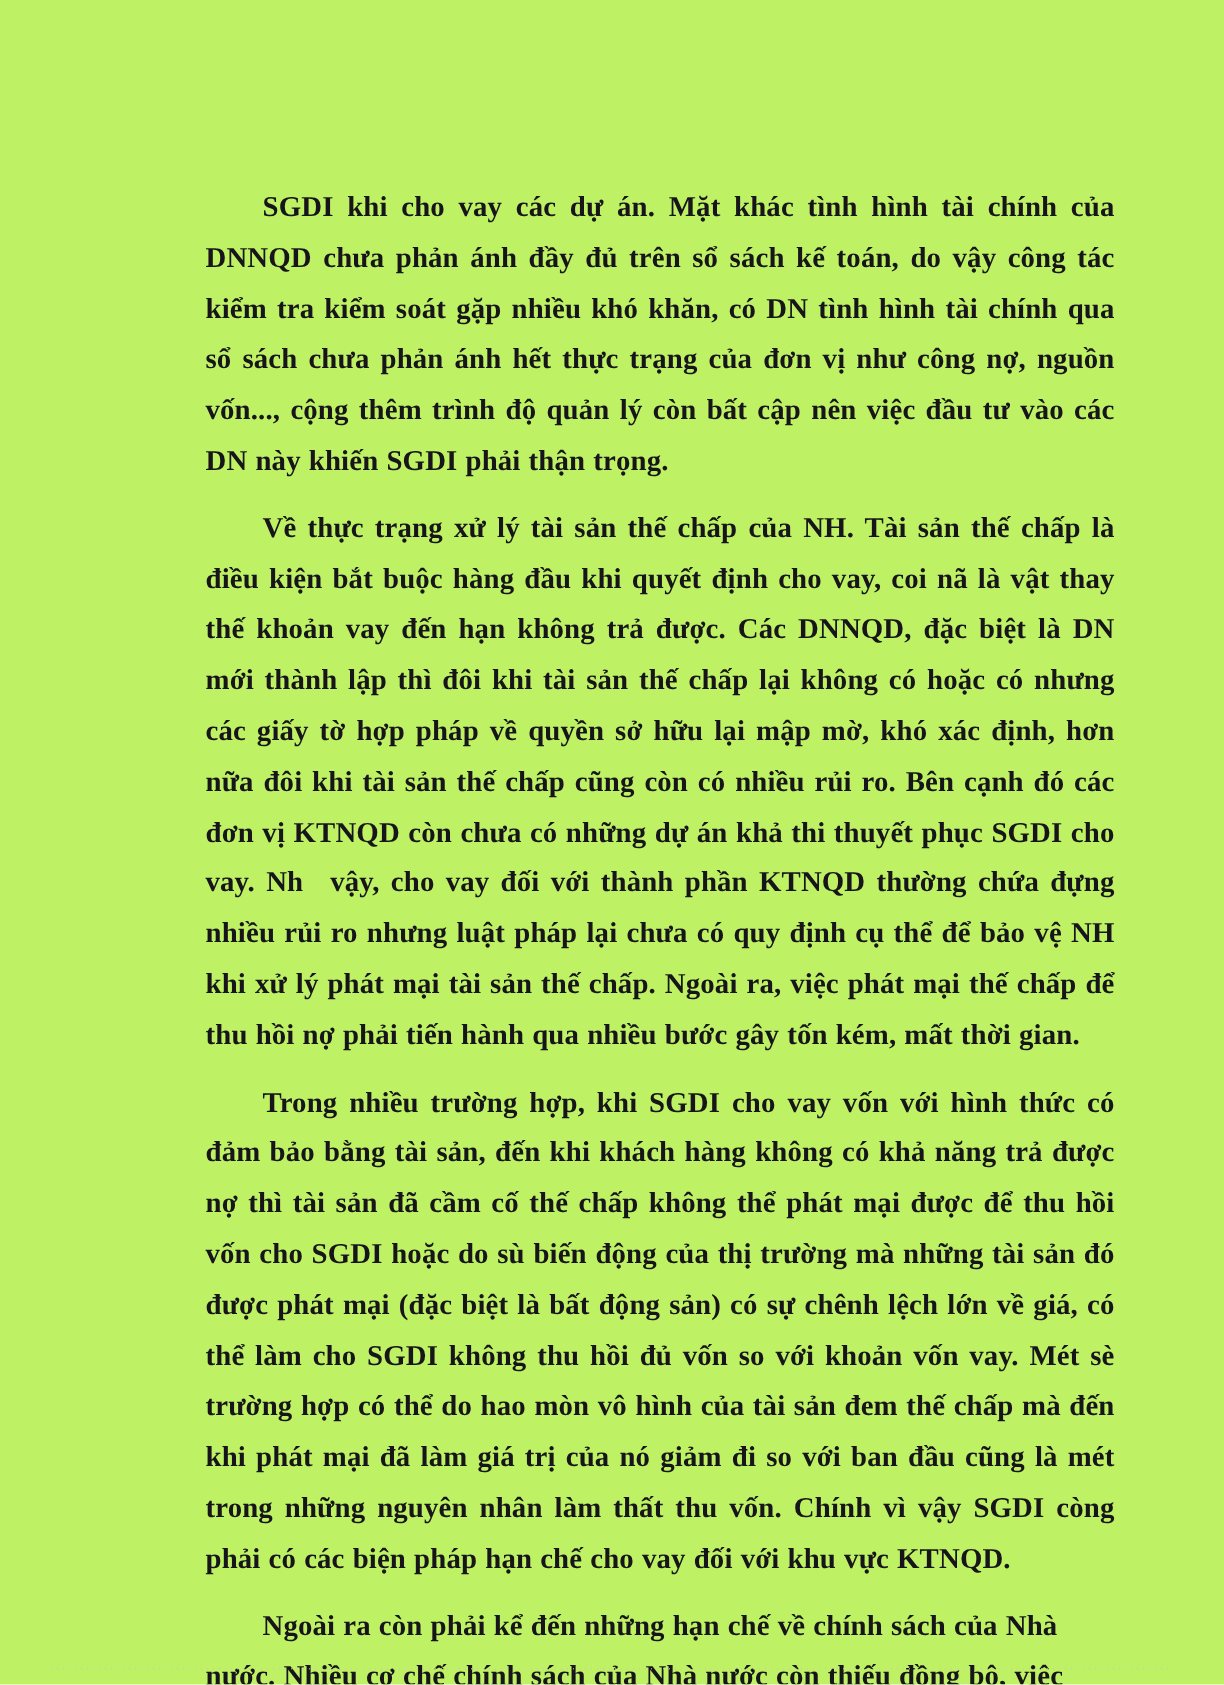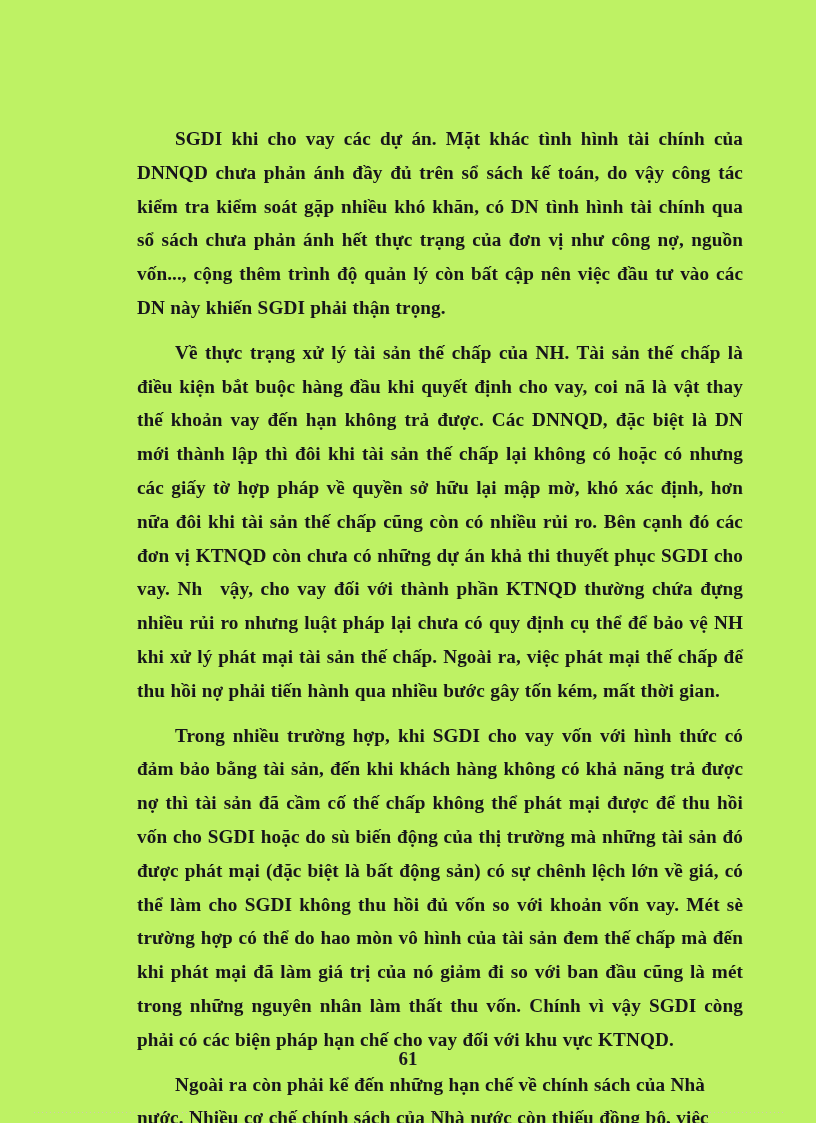--- a/index.html
+++ b/index.html
@@ -84,17 +84,16 @@
     <p class="para">SGDI khi cho vay các dự án. Mặt khác tình hình tài chính của DNNQD chưa phản ánh đầy đủ trên sổ sách kế toán, do vậy công tác kiểm tra kiểm soát gặp nhiều khó khăn, có DN tình hình tài chính qua sổ sách chưa phản ánh hết thực trạng của đơn vị như công nợ, nguồn vốn..., cộng thêm trình độ quản lý còn bất cập nên việc đầu tư vào các DN này khiến SGDI phải thận trọng.</p>
 
     <p class="para"><span>Về thực trạng xử lý tài sản thế chấp của NH. Tài sản thế chấp là điều kiện bắt buộc hàng đầu khi quyết định cho vay, coi nã là vật thay thế khoản vay đến hạn không trả được. Các DNNQD, đặc biệt là DN mới thành lập thì đôi khi tài sản thế chấp lại không có hoặc có nhưng các giấy tờ hợp pháp về quyền sở hữu lại mập mờ, khó xác định, hơn nữa đôi khi tài sản thế chấp cũng còn có nhiều rủi ro. Bên cạnh đó các đơn vị KTNQD còn chưa có những dự án khả thi thuyết phục SGDI cho vay. Nh</span><span class="gap-artifact"></span><span>vậy, cho vay đối với thành phần KTNQD thường chứa đựng nhiều rủi ro nhưng luật pháp lại chưa có quy định cụ thể để bảo vệ NH khi xử lý phát mại tài sản thế chấp. Ngoài ra, việc phát mại thế chấp để thu hồi nợ phải tiến hành qua nhiều bước gây tốn kém, mất thời gian.</span></p>
 
     <p class="para">Trong nhiều trường hợp, khi SGDI cho vay vốn với hình thức có đảm bảo bằng tài sản, đến khi khách hàng không có khả năng trả được nợ thì tài sản đã cầm cố thế chấp không thể phát mại được để thu hồi vốn cho SGDI hoặc do sù biến động của thị trường mà những tài sản đó được phát mại (đặc biệt là bất động sản) có sự chênh lệch lớn về giá, có thể làm cho SGDI không thu hồi đủ vốn so với khoản vốn vay. Mét sè trường hợp có thể do hao mòn vô hình của tài sản đem thế chấp mà đến khi phát mại đã làm giá trị của nó giảm đi so với ban đầu cũng là mét trong những nguyên nhân làm thất thu vốn. Chính vì vậy SGDI còng phải có các biện pháp hạn chế cho vay đối với khu vực KTNQD.</p>
 
     <p class="para last-open">Ngoài ra còn phải kể đến những hạn chế về chính sách của Nhà nước. Nhiều cơ chế chính sách của Nhà nước còn thiếu đồng bộ, việc hướng dẫn</p>
 
   </div>
 
-  <div class="page-number">61</div>
 
   <div class="bottom-rule"></div>
 
 </div>
 
 </body></html>

